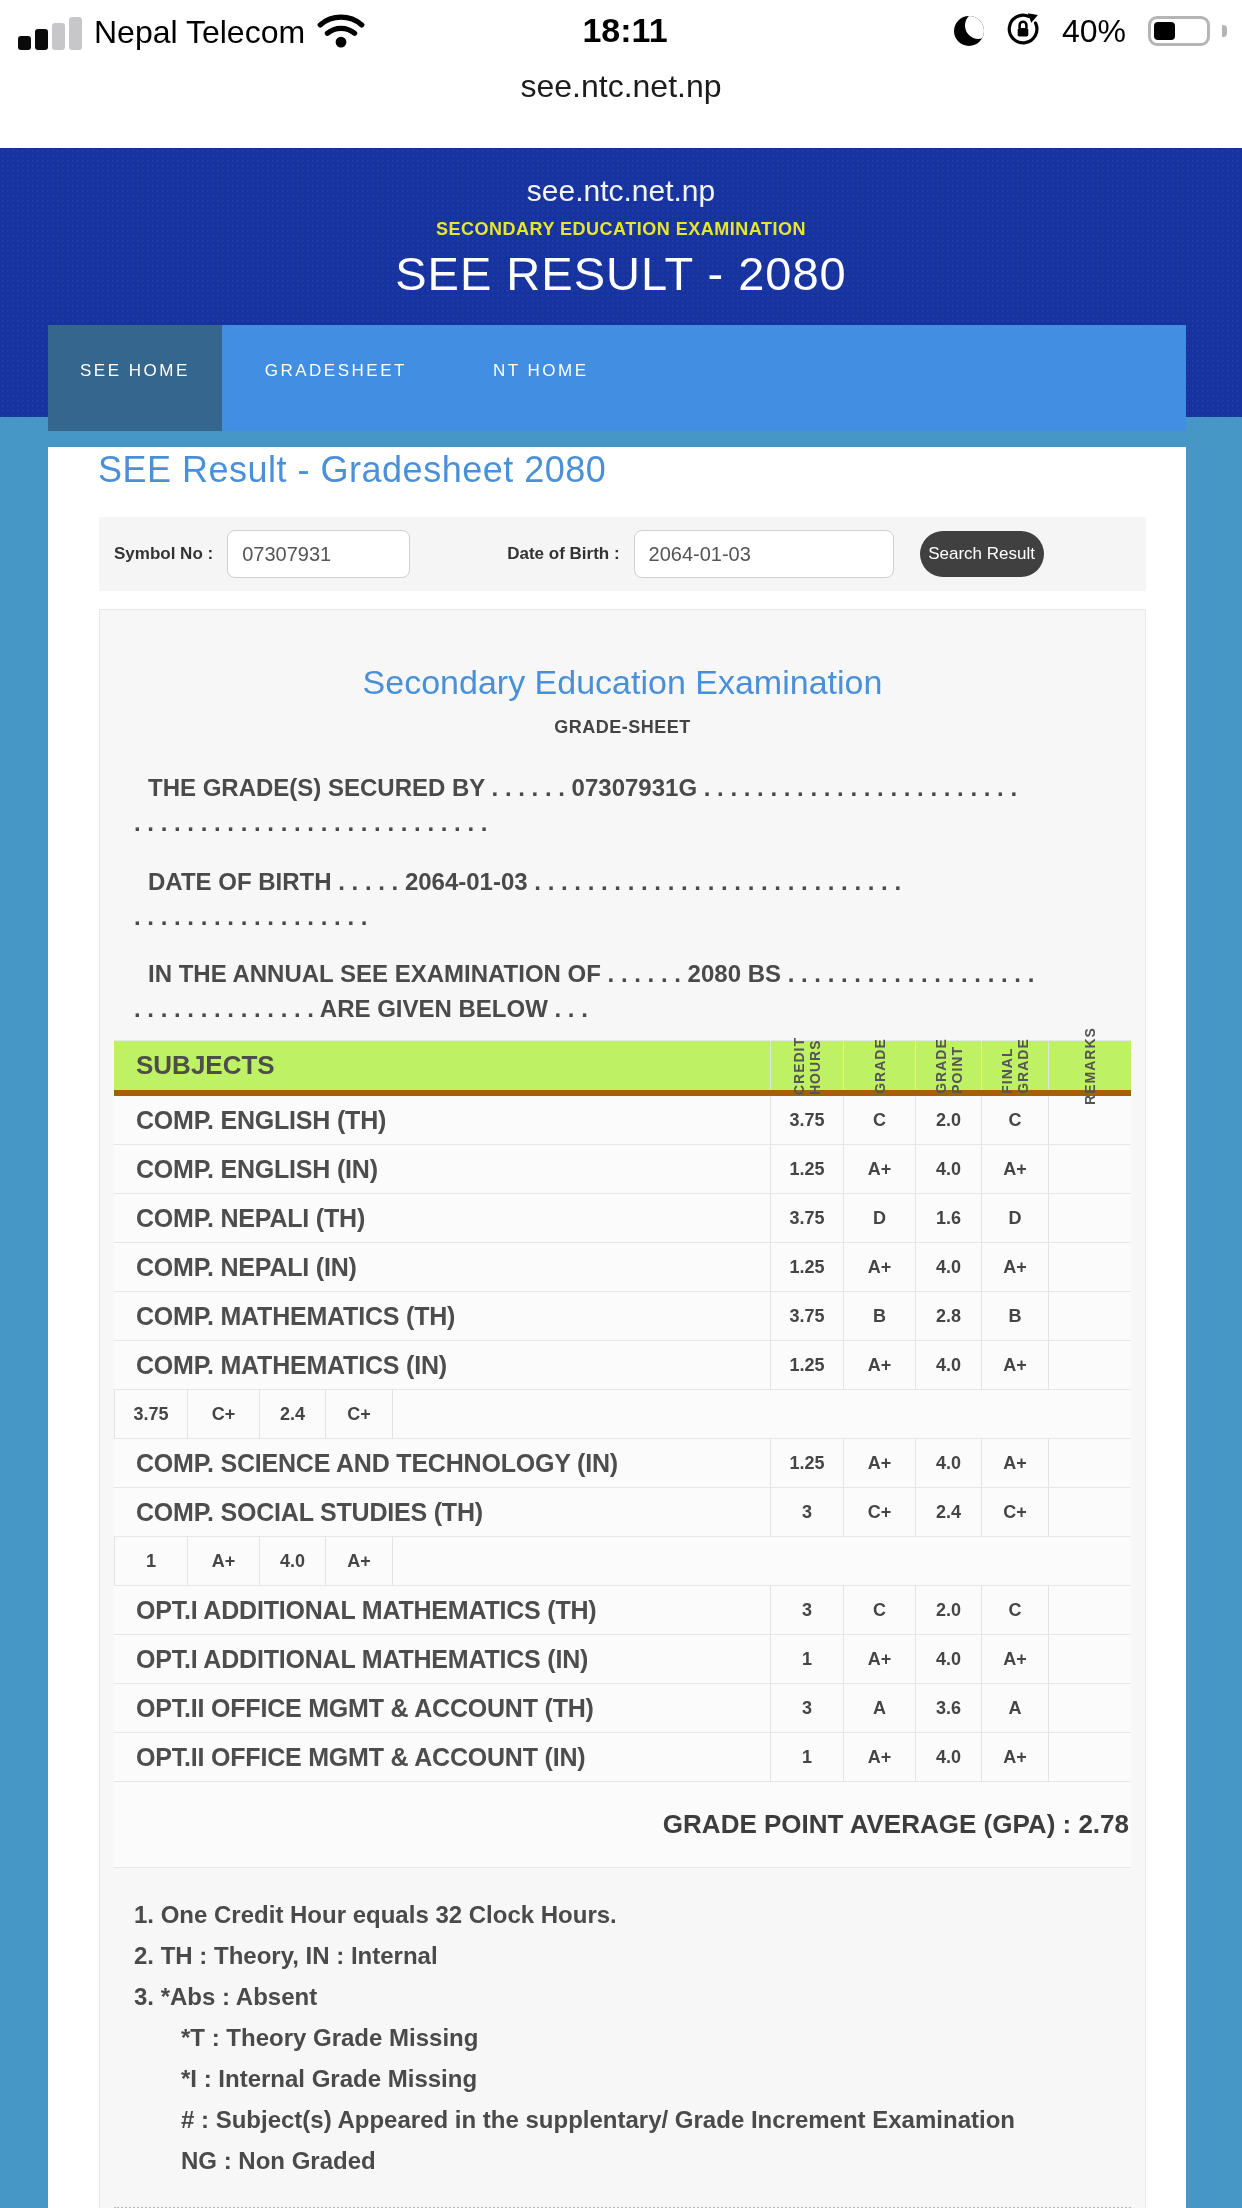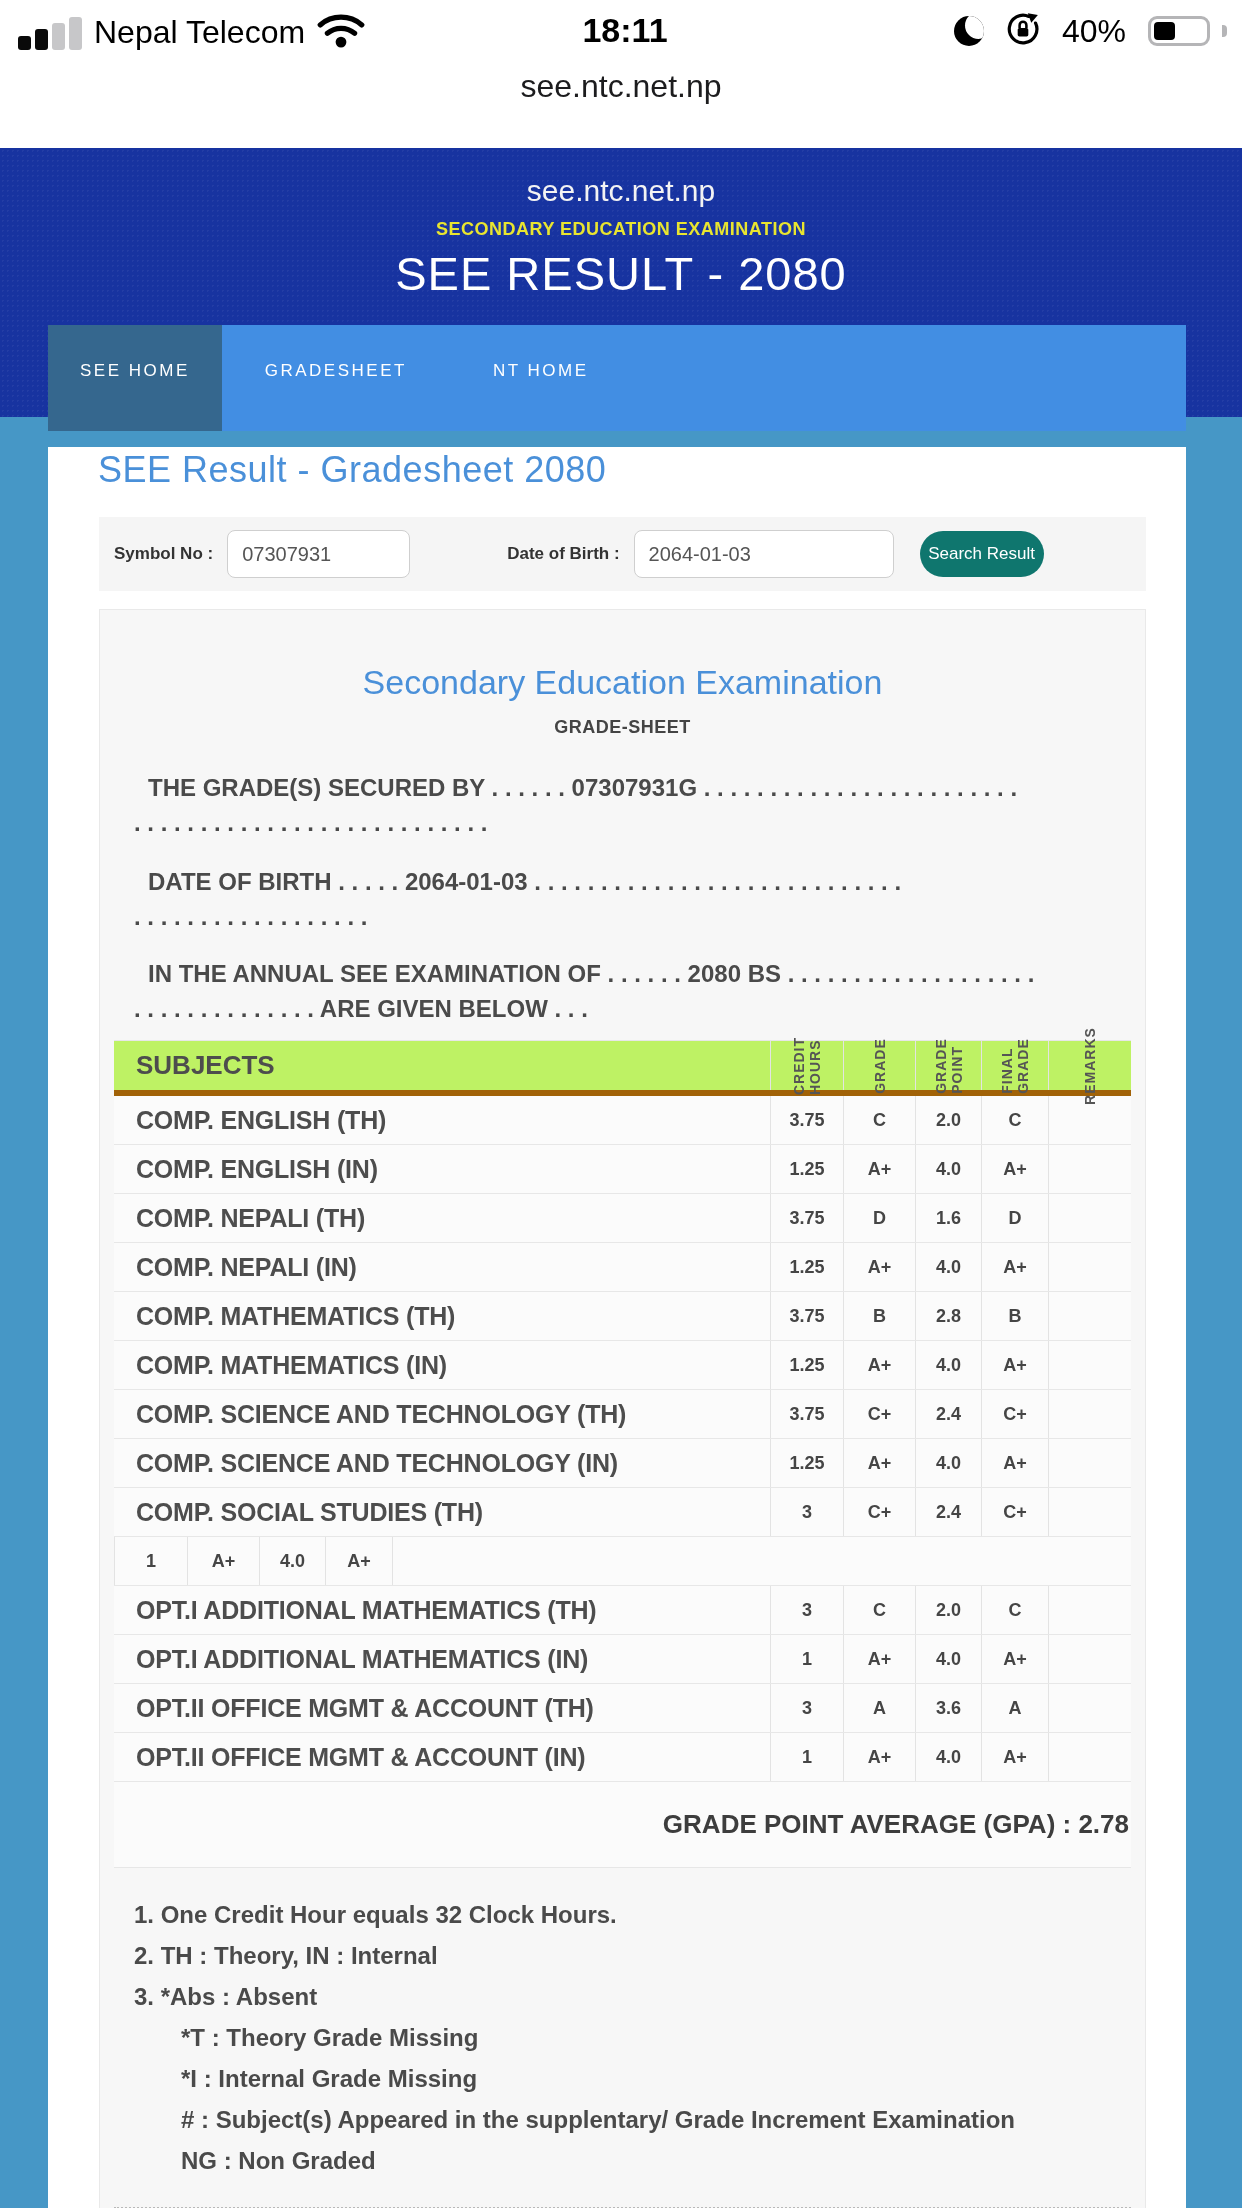--- a/index.html
+++ b/index.html
@@ -42,21 +42,21 @@
   .page-heading{margin:30px 0 0 50px;font-size:36px;font-weight:400;color:#4a90d9;line-height:46px;letter-spacing:.5px;}
 
   
   .form-bar{margin:24px 40px 0 51px;background:#f5f5f5;height:74px;display:flex;align-items:center;padding-left:15px;}
   .f-label{font-size:17px;font-weight:700;color:#333;}
   .inp{height:48px;border:1px solid #cfcfcf;border-radius:8px;background:#fff;font-size:20px;color:#555;
        padding:0 0 0 14px;font-family:"Liberation Sans",sans-serif;outline:none;}
   .inp-symbol{width:183px;margin-left:14px;}
   .lab-dob{margin-left:97px;}
   .inp-dob{width:260px;margin-left:14px;}
-  .search-btn{margin-left:26px;width:124px;height:46px;border:none;border-radius:23px;background:#0f766e;color:#fff;
+  .search-btn{margin-left:26px;width:124px;height:46px;border:none;border-radius:23px;background:#404040;color:#fff;
        font-size:17px;font-family:"Liberation Sans",sans-serif;cursor:pointer;}
 
   
   .card{margin:18px 40px 0 51px;background:#f7f7f7;border:1px solid #e9e9e9;padding-top:48px;}
   .card-title{font-size:34px;font-weight:400;color:#4a90d9;text-align:center;line-height:48px;}
   .card-sub{margin-top:8px;font-size:18px;font-weight:700;color:#444;text-align:center;line-height:26px;letter-spacing:.5px;}
   .para{margin:30px 28px 0 34px;font-size:24px;font-weight:700;color:#4a4a4a;}
   .para.p2{margin-top:24px;} .para.p3{margin-top:22px;}
   .pline{line-height:35px;white-space:nowrap;overflow:hidden;}
   .pline.l1{text-indent:14px;}
@@ -229,21 +229,20 @@
               </div>
               <div class="trow">
                 <div class="cell-subject">COMP. MATHEMATICS (IN)</div>
                 <div class="cell-val col0">1.25</div>
                 <div class="cell-val col1">A+</div>
                 <div class="cell-val col2">4.0</div>
                 <div class="cell-val col3">A+</div>
                 <div class="cell-val col4"></div>
               </div>
               <div class="trow">
-                <div class="cell-subject">COMP. SCIENCE AND TECHNOLOGY (TH)</div>
                 <div class="cell-val col0">3.75</div>
                 <div class="cell-val col1">C+</div>
                 <div class="cell-val col2">2.4</div>
                 <div class="cell-val col3">C+</div>
                 <div class="cell-val col4"></div>
               </div>
               <div class="trow">
                 <div class="cell-subject">COMP. SCIENCE AND TECHNOLOGY (IN)</div>
                 <div class="cell-val col0">1.25</div>
                 <div class="cell-val col1">A+</div>

